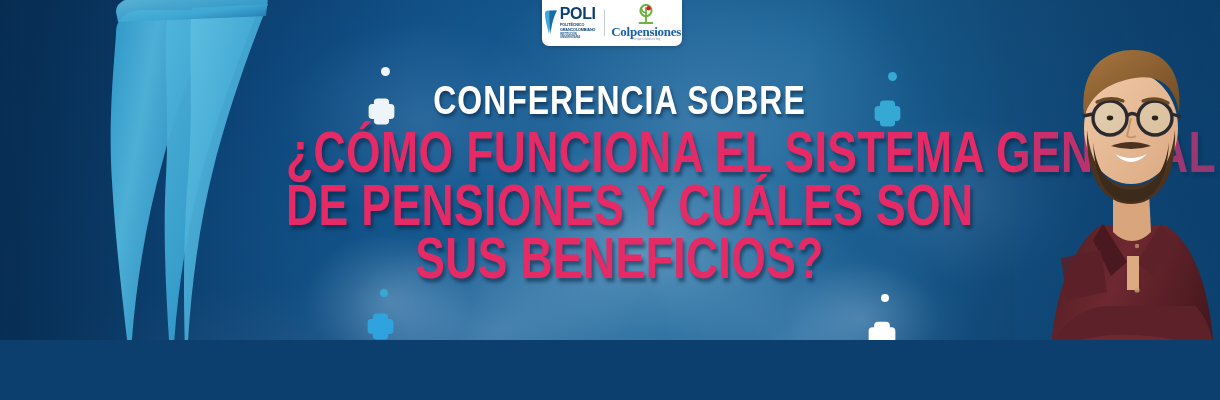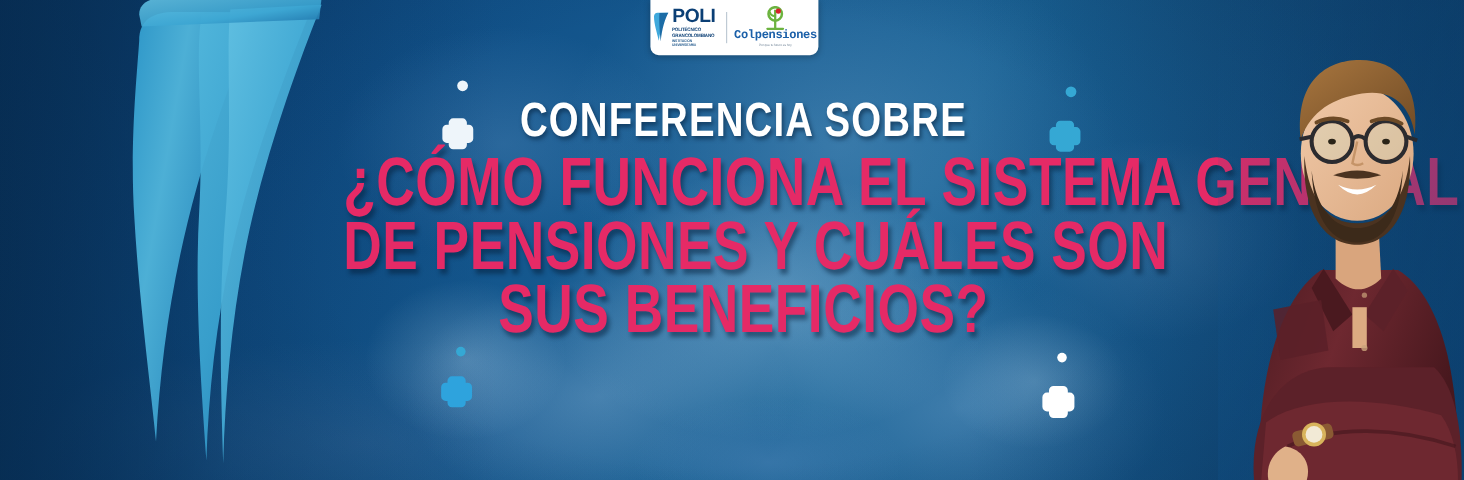--- a/index.html
+++ b/index.html
@@ -2,21 +2,21 @@
 <html lang="es"><head>
 <meta charset="utf-8">
 <title>Conferencia Banner</title>
 <style>
   html,body{margin:0;padding:0;background:#0d3f6e;}
   *{box-sizing:border-box;}
 
   .banner{
     position:relative;
     width:1220px;
-    height:400px;
+    height:340px;
     overflow:hidden;
     font-family:"Liberation Sans", sans-serif;
     background:#11538c;
     padding-left:20px;
   }
 
   
   .bg-photo{
     position:absolute; inset:0;
     background:
@@ -68,22 +68,22 @@
     font-family:"Liberation Sans", sans-serif;
     font-weight:bold;color:#0b3f75;letter-spacing:-.15px;
     transform:scaleX(.92);transform-origin:left center;
   }
   .poli-sub1{font-size:4.1px;margin-top:1px;}
   .poli-sub2{font-size:3.1px;margin-top:.6px;color:#2a5f90;}
   .logo-div{width:1px;height:26px;background:#bfcad4;flex:0 0 auto;}
   .logo-colp{display:flex;flex-direction:column;align-items:center;line-height:1;}
   .colp-tree{width:22px;height:20px;}
   .colp-word{
-    font-family:Liberation Mono, monospace;
-    font-weight:bold;font-size:10px;color:#1a5fa8;letter-spacing:-.25px;margin-top:1px;
+    font-family:Liberation Serif, serif;
+    font-weight:bold;font-size:13px;color:#1a5fa8;letter-spacing:-.25px;margin-top:1px;
   }
   .colp-tag{font-size:2.7px;color:#7d8fa0;margin-top:1px;letter-spacing:-.05px;}
 
   
   .headline{
     position:absolute; left:192px; top:78px; width:855px;
     text-align:center; user-select:none;
   }
   .kicker{
     font-family:"Liberation Sans", sans-serif;

